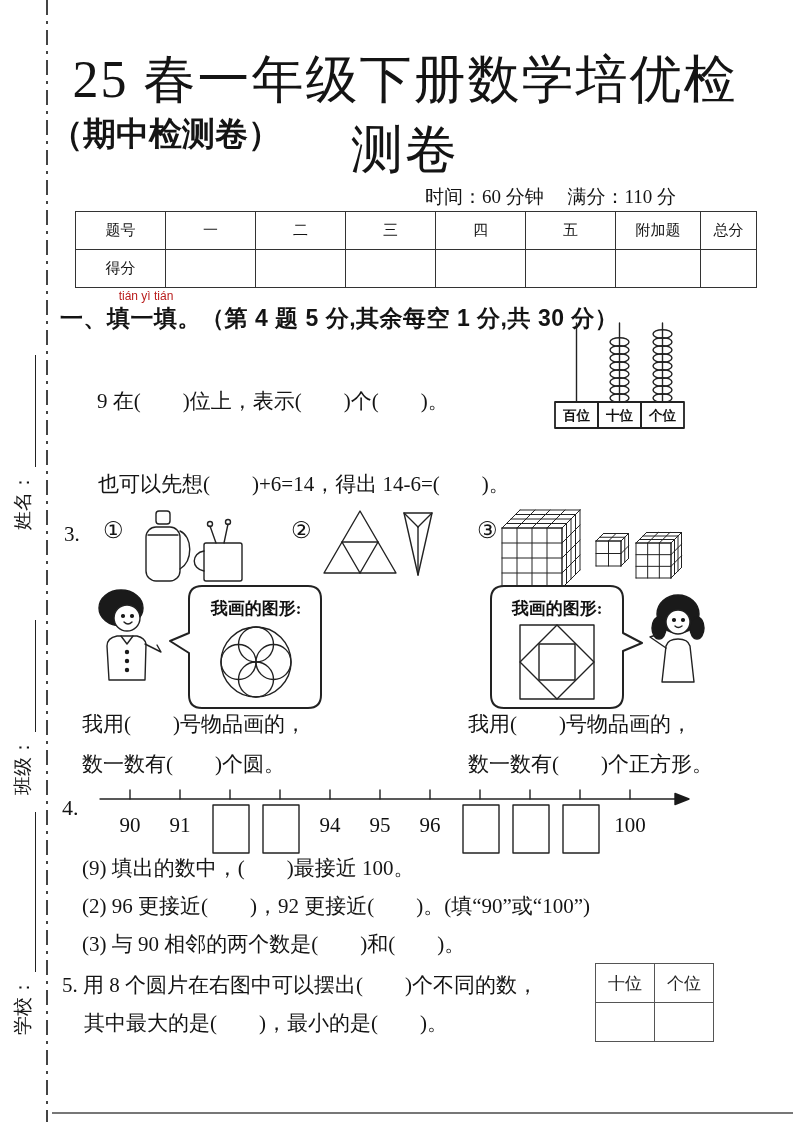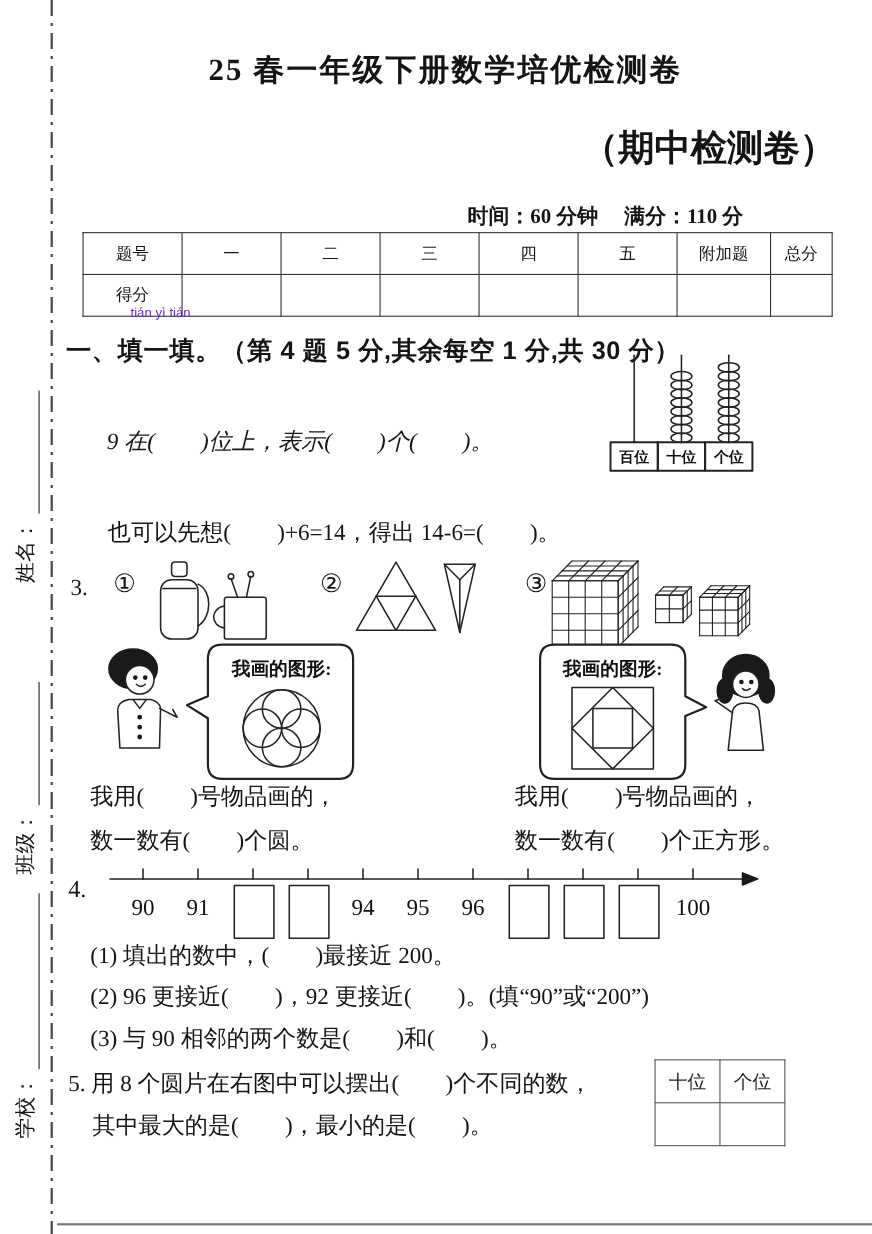--- a/index.html
+++ b/index.html
@@ -1,27 +1,27 @@
 <!DOCTYPE html>
 <html><head>
 <meta charset="utf-8">
 <style>
   html,body{margin:0;padding:0;background:#fff;}
   .page{position:relative;width:793px;height:1122px;background:#fff;color:#141414;
         font-family:"Liberation Serif",serif;overflow:hidden;}
   .t{position:absolute;white-space:pre;font-size:21px;line-height:1.2;}
   .title{position:absolute;left:50px;top:45px;width:710px;text-align:center;
-         font-size:28px;font-weight:bold;letter-spacing:2px;}
-  .subtitle{position:absolute;left:50px;top:112px;width:710px;text-align:right;
+         font-size:52px;font-weight:normal;letter-spacing:2px;}
+  .subtitle{position:absolute;left:50px;top:112px;width:710px;text-align:left;
             font-size:33px;font-weight:bold;}
-  .meta{position:absolute;left:425px;top:184px;font-size:19px;white-space:pre;font-weight:bold;}
+  .meta{position:absolute;left:425px;top:184px;font-size:19px;white-space:pre;}
   .section-head{position:absolute;left:60px;top:303px;font-family:"Liberation Sans",sans-serif;
                 font-weight:bold;font-size:23px;letter-spacing:.5px;white-space:pre;}
-  .pinyin{position:absolute;left:106px;top:277px;width:80px;text-align:center;
-          font-family:"Liberation Sans",sans-serif;font-size:12px;color:#6d28d9;}
+  .pinyin{position:absolute;left:106px;top:289px;width:80px;text-align:center;
+          font-family:"Liberation Sans",sans-serif;font-size:12px;color:#b91c1c;}
   
   table.score{position:absolute;left:75px;top:211px;border-collapse:collapse;table-layout:fixed;}
   table.score td{border:1.6px solid #333;text-align:center;font-size:15px;height:37px;padding:0;}
   
   table.pv{position:absolute;left:595px;top:963px;border-collapse:collapse;table-layout:fixed;}
   table.pv td{border:1.4px solid #555;text-align:center;font-size:17px;height:38px;width:58px;padding:0;color:#222;}
   
   .divider{position:absolute;left:46px;top:0;bottom:0;width:1.5px;
     background:repeating-linear-gradient(to bottom,#444 0 15px,transparent 15px 21px,#444 21px 24px,transparent 24px 30px);}
   .side-field{position:absolute;height:24px;display:flex;align-items:flex-end;gap:6px;
@@ -96,21 +96,21 @@
       <td></td>
       <td></td>
       <td></td>
     </tr>
   </tbody>
     </table>
 
   <div class="pinyin">tián yì tián</div>
   <div class="section-head">一、填一填。（第 4 题 5 分,其余每空 1 分,共 30 分）</div>
 
-  <div class="t" style="left:97px;top:389px;font-style:italic;">9 在(　　)位上，表示(　　)个(　　)。</div>
+  <div class="t" style="left:97px;top:389px;">9 在(　　)位上，表示(　　)个(　　)。</div>
   <svg class="draw" style="left:553px;top:320px;" width="134" height="112">
     <line x1="23.5" y1="3" x2="23.5" y2="82"></line>
       <line x1="66.5" y1="3" x2="66.5" y2="82"></line>
       <line x1="109.5" y1="3" x2="109.5" y2="82"></line>
     <g>
         <ellipse cx="66.5" cy="78" rx="9.5" ry="4.3" class="bead"></ellipse>
         <ellipse cx="66.5" cy="70" rx="9.5" ry="4.3" class="bead"></ellipse>
         <ellipse cx="66.5" cy="62" rx="9.5" ry="4.3" class="bead"></ellipse>
         <ellipse cx="66.5" cy="54" rx="9.5" ry="4.3" class="bead"></ellipse>
         <ellipse cx="66.5" cy="46" rx="9.5" ry="4.3" class="bead"></ellipse>
@@ -308,22 +308,22 @@
         <line x1="485" y1="4" x2="485" y2="13" class="tick"></line>
         <line x1="535" y1="4" x2="535" y2="13" class="tick"></line>
         <text x="535" y="46" class="nl-label">100</text>
         <rect x="118" y="19" width="36" height="48" class="nl-box"></rect>
         <rect x="168" y="19" width="36" height="48" class="nl-box"></rect>
         <rect x="368" y="19" width="36" height="48" class="nl-box"></rect>
         <rect x="418" y="19" width="36" height="48" class="nl-box"></rect>
         <rect x="468" y="19" width="36" height="48" class="nl-box"></rect>
       </g>
   </svg>
-  <div class="t" style="left:82px;top:856px;">(1) 填出的数中，(　　)最接近 200。</div>
-  <div class="t" style="left:82px;top:894px;">(2) 96 更接近(　　)，92 更接近(　　)。(填“90”或“200”)</div>
+  <div class="t" style="left:82px;top:856px;">(9) 填出的数中，(　　)最接近 100。</div>
+  <div class="t" style="left:82px;top:894px;">(2) 96 更接近(　　)，92 更接近(　　)。(填“90”或“100”)</div>
   <div class="t" style="left:82px;top:932px;font-family:Liberation Serif, serif;">(3) 与 90 相邻的两个数是(　　)和(　　)。</div>
 
   <div class="t" style="left:62px;top:973px;">5. 用 8 个圆片在右图中可以摆出(　　)个不同的数，</div>
   <div class="t" style="left:84px;top:1011px;">其中最大的是(　　)，最小的是(　　)。</div>
   <table class="pv">
     <tbody>
         <tr>
       <td>十位</td>
       <td>个位</td>
     </tr>

